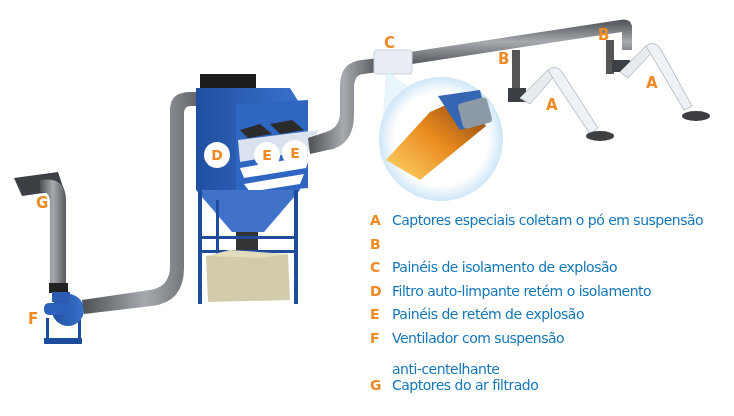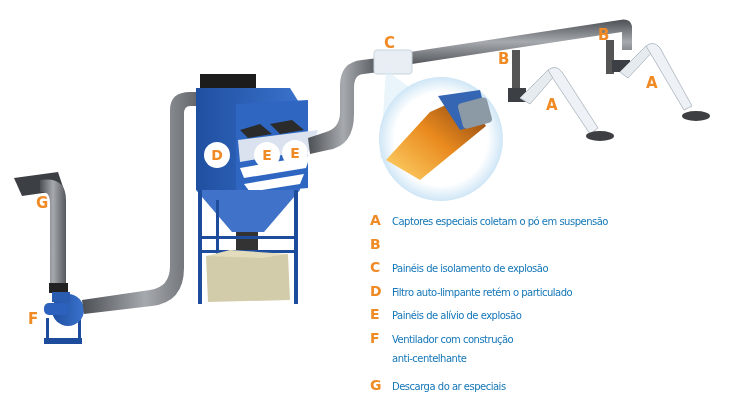--- a/index.html
+++ b/index.html
@@ -3,22 +3,22 @@
 <meta charset="utf-8">
 <style>
   html, body { margin: 0; padding: 0; background: #ffffff; }
   body { width: 734px; height: 416px; position: relative; overflow: hidden; font-family: "Liberation Sans", sans-serif; }
   .stage { position: absolute; left: 0; top: 0; width: 734px; height: 416px; }
   .tag { position: absolute; color: #f08a24; font-weight: bold; font-size: 15px; font-family: "DejaVu Sans", sans-serif; line-height: 1; }
   .tag.circle { width: 26px; height: 26px; border-radius: 50%; background: #ffffff; display: flex; align-items: center; justify-content: center; font-size: 14px; }
   .legend { position: absolute; left: 370px; top: 212px; width: 360px; }
   .legend-row { display: flex; align-items: baseline; height: 23.5px; }
   .legend-letter { width: 22px; color: #f08a24; font-weight: bold; font-size: 14px; font-family: "DejaVu Sans", sans-serif; }
-  .legend-text { color: #1577b8; font-size: 10px; font-family: "DejaVu Sans", sans-serif; letter-spacing: -0.5px; }
-  .legend-cont { padding-left: 22px; }
+  .legend-text { color: #1577b8; font-size: 14px; font-family: "DejaVu Sans", sans-serif; letter-spacing: -0.5px; }
+  .legend-cont { padding-left: 22px; align-items: flex-end; }
 </style>
 </head>
 <body>
 
 <div class="stage">
   <svg width="734" height="416" viewBox="0 0 734 416">
     <defs>
       <linearGradient id="duct" x1="0" y1="0" x2="1" y2="0">
         <stop offset="0" stop-color="#4c4f53"></stop>
         <stop offset="0.5" stop-color="#a6a9ad"></stop>
@@ -139,31 +139,31 @@
     </div>
     <div class="legend-row">
       <span class="legend-letter">B</span>
     </div>
     <div class="legend-row">
       <span class="legend-letter">C</span>
       <span class="legend-text">Painéis de isolamento de explosão</span>
     </div>
     <div class="legend-row">
       <span class="legend-letter">D</span>
-      <span class="legend-text">Filtro auto-limpante retém o particulado</span>
+      <span class="legend-text">Filtro auto-limpante retém o isolamento</span>
     </div>
     <div class="legend-row">
       <span class="legend-letter">E</span>
-      <span class="legend-text">Painéis de alívio de explosão</span>
+      <span class="legend-text">Painéis de retém de explosão</span>
     </div>
     <div class="legend-row">
       <span class="legend-letter">F</span>
-      <span class="legend-text">Ventilador com construção</span>
+      <span class="legend-text">Ventilador com suspensão</span>
     </div>
     <div class="legend-row legend-cont">
       <span class="legend-text">anti-centelhante</span>
     </div>
     <div class="legend-row">
       <span class="legend-letter">G</span>
-      <span class="legend-text">Descarga do ar especiais</span>
+      <span class="legend-text">Captores do ar filtrado</span>
     </div>
   </div>
 </div>
 
 </body></html>

